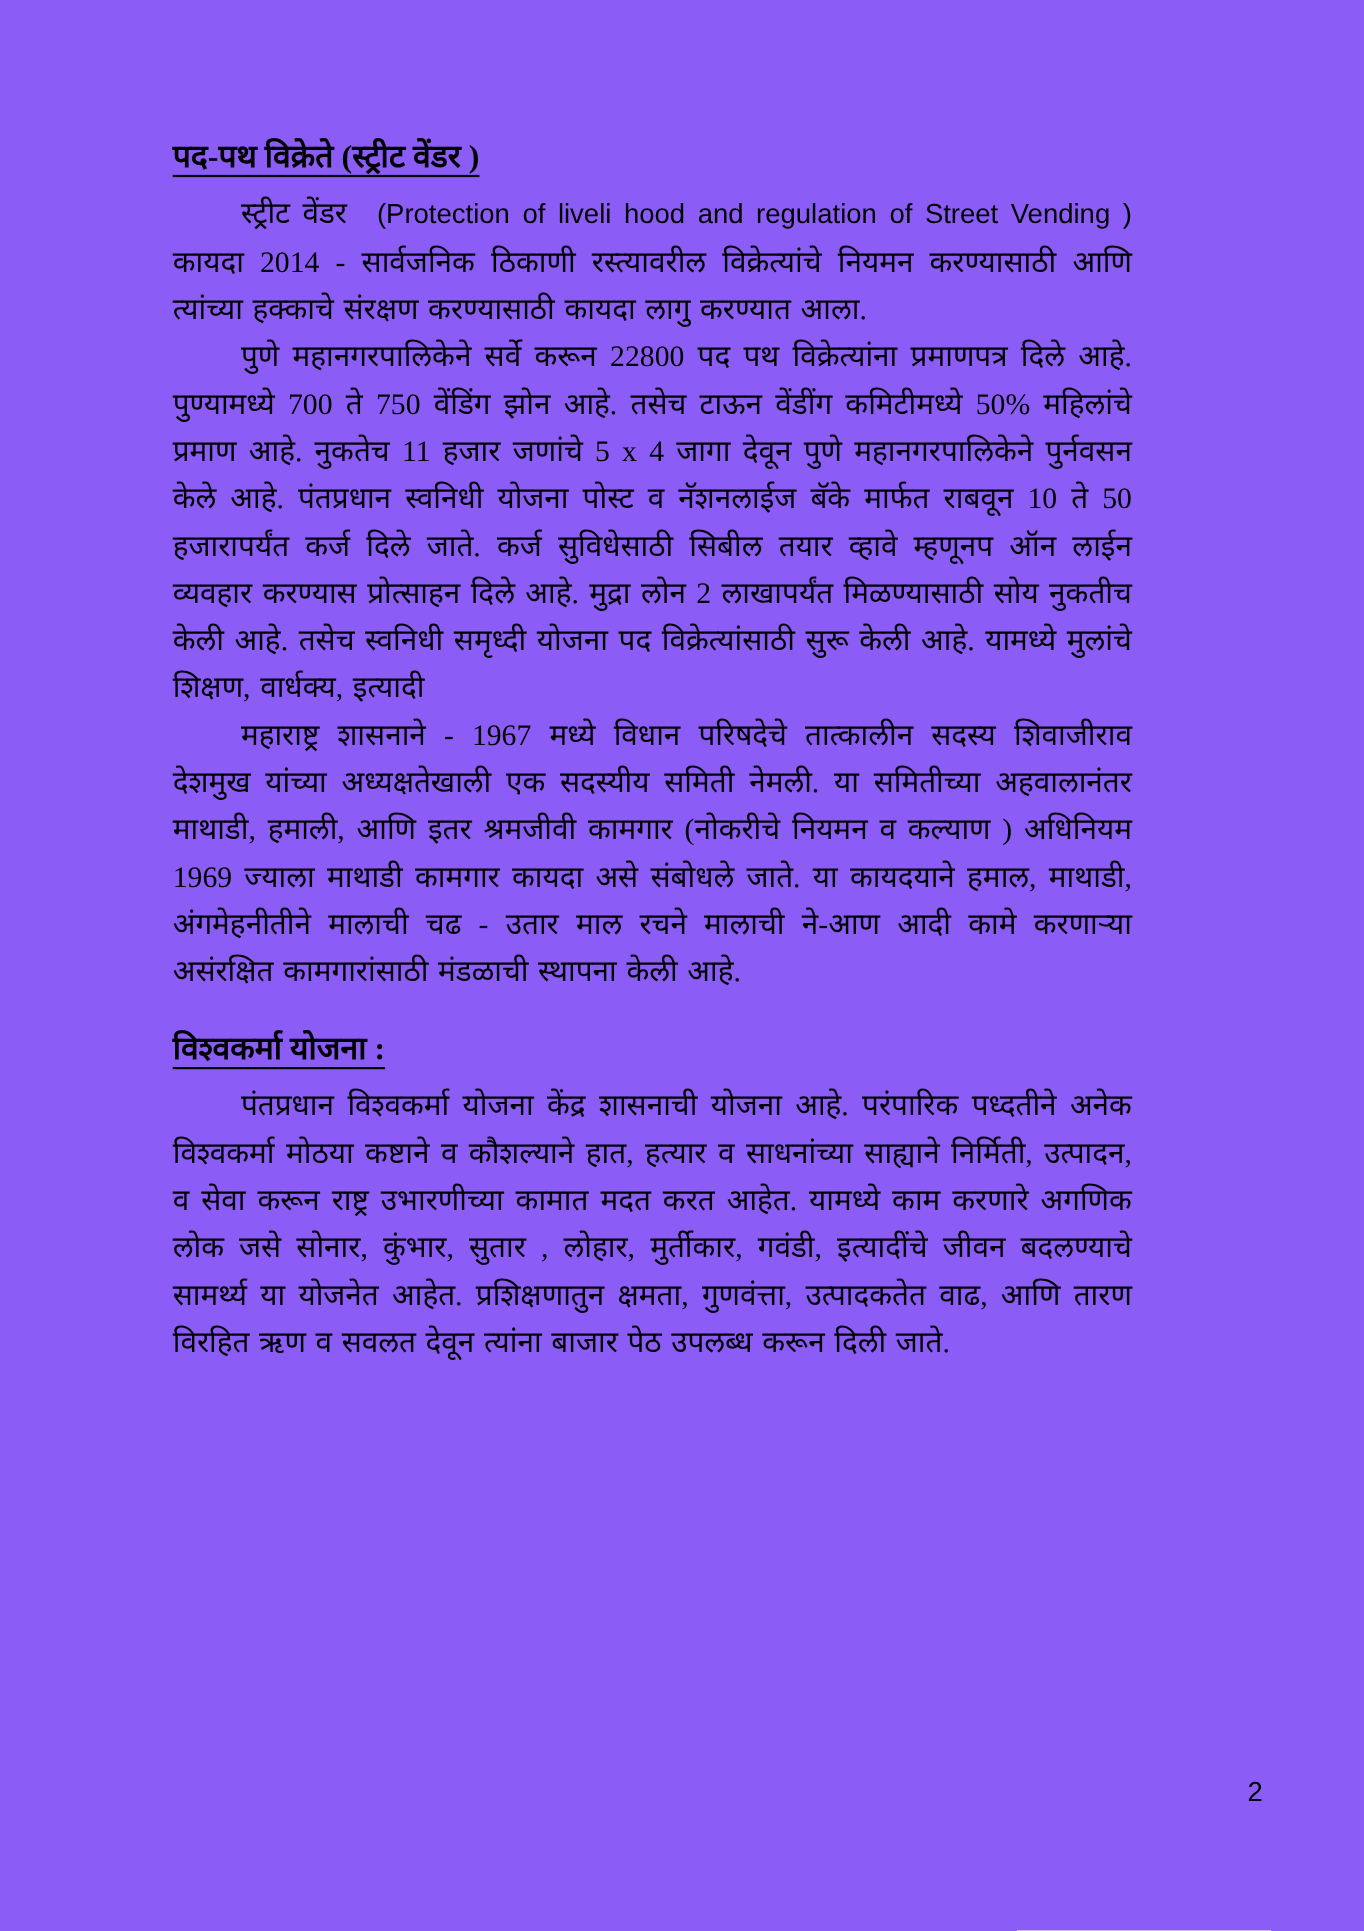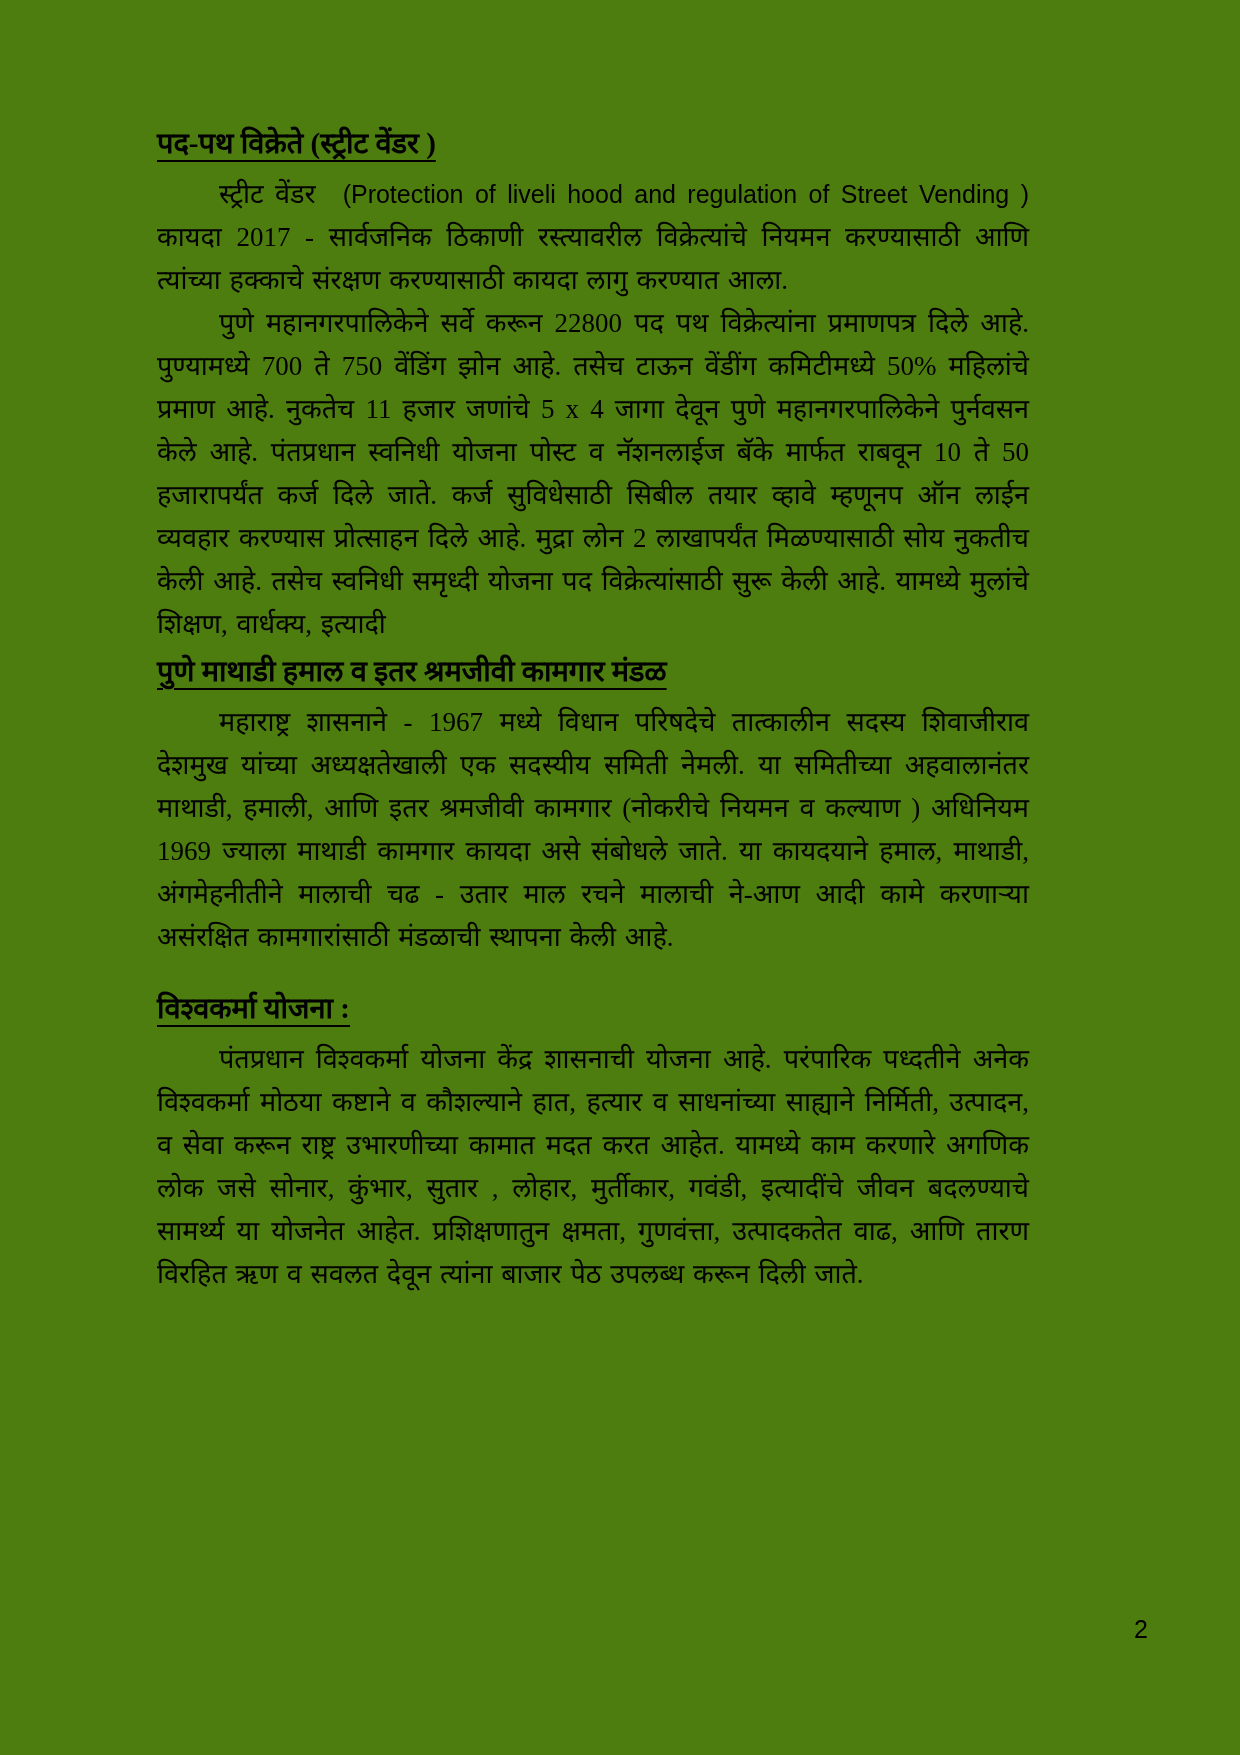--- a/index.html
+++ b/index.html
@@ -4,21 +4,21 @@
 <style>
   html, body {
     margin: 0;
     padding: 0;
     background: #ffffff;
   }
   .page {
     position: relative;
     width: 1240px;
     height: 1755px;
-    background: #4d7c0f;
+    background: #8b5cf6;
     color: #000000;
     font-family: "Liberation Serif", "DejaVu Serif", serif;
     overflow: hidden;
   }
   .content {
     position: absolute;
     left: 157px;
     top: 118px;
     width: 872px;
     font-size: 27px;
@@ -57,25 +57,24 @@
   }
 </style>
 </head>
 <body>
 
 <div class="page">
   <div class="content">
 
     <h1 class="heading">पद-पथ विक्रेते (स्ट्रीट वेंडर )</h1>
 
-    <p class="para"><span>स्ट्रीट वेंडर </span><span class="latin">(Protection of  liveli hood and regulation of  Street Vending )</span><span> कायदा 2017 - सार्वजनिक ठिकाणी रस्त्यावरील विक्रेत्यांचे नियमन करण्यासाठी आणि त्यांच्या हक्काचे संरक्षण करण्यासाठी  कायदा लागु करण्यात आला.</span></p>
+    <p class="para"><span>स्ट्रीट वेंडर </span><span class="latin">(Protection of  liveli hood and regulation of  Street Vending )</span><span> कायदा 2014 - सार्वजनिक ठिकाणी रस्त्यावरील विक्रेत्यांचे नियमन करण्यासाठी आणि त्यांच्या हक्काचे संरक्षण करण्यासाठी  कायदा लागु करण्यात आला.</span></p>
 
     <p class="para">पुणे महानगरपालिकेने  सर्वे करून   22800 पद पथ विक्रेत्यांना   प्रमाणपत्र दिले आहे. पुण्यामध्ये 700 ते 750   वेंडिंग झोन आहे. तसेच   टाऊन वेंडींग कमिटीमध्ये 50% महिलांचे प्रमाण आहे. नुकतेच  11 हजार जणांचे  5 x 4   जागा देवून पुणे महानगरपालिकेने पुर्नवसन केले आहे. पंतप्रधान स्वनिधी योजना पोस्ट व नॅशनलाईज   बॅके मार्फत   राबवून 10 ते 50 हजारापर्यंत कर्ज दिले जाते. कर्ज सुविधेसाठी सिबील तयार व्हावे म्हणूनप ऑन लाईन व्यवहार करण्यास प्रोत्साहन दिले आहे.  मुद्रा लोन  2 लाखापर्यंत मिळण्यासाठी सोय नुकतीच केली आहे. तसेच स्वनिधी समृध्दी योजना पद विक्रेत्यांसाठी सुरू केली आहे. यामध्ये मुलांचे शिक्षण, वार्धक्य, इत्यादी</p>
 
-    <h1 class="heading">पुणे माथाडी हमाल व इतर श्रमजीवी कामगार मंडळ</h1>
 
     <p class="para">महाराष्ट्र शासनाने  - 1967 मध्ये विधान परिषदेचे तात्कालीन सदस्य शिवाजीराव देशमुख यांच्या अध्यक्षतेखाली   एक   सदस्यीय समिती नेमली. या समितीच्या अहवालानंतर   माथाडी, हमाली, आणि  इतर श्रमजीवी कामगार  (नोकरीचे नियमन व कल्याण ) अधिनियम 1969 ज्याला माथाडी कामगार कायदा असे संबोधले जाते. या कायदयाने   हमाल, माथाडी, अंगमेहनीतीने मालाची  चढ - उतार माल रचने  मालाची ने-आण आदी कामे करणाऱ्या असंरक्षित कामगारांसाठी मंडळाची स्थापना केली आहे.</p>
 
     <h1 class="heading gap-above">विश्वकर्मा योजना :</h1>
 
     <p class="para">पंतप्रधान विश्वकर्मा योजना केंद्र शासनाची योजना आहे.  परंपारिक पध्दतीने  अनेक विश्वकर्मा मोठया कष्टाने व कौशल्याने हात, हत्यार व साधनांच्या साह्याने निर्मिती, उत्पादन,  व सेवा करून राष्ट्र उभारणीच्या कामात मदत करत आहेत.  यामध्ये काम करणारे अगणिक लोक जसे सोनार, कुंभार, सुतार , लोहार, मुर्तीकार, गवंडी, इत्यादींचे जीवन बदलण्याचे  सामर्थ्य या योजनेत आहेत.  प्रशिक्षणातुन क्षमता, गुणवंत्ता, उत्पादकतेत वाढ, आणि  तारण विरहित  ऋण व सवलत देवून  त्यांना बाजार पेठ उपलब्ध करून दिली जाते.</p>
 
 
   </div>
 

